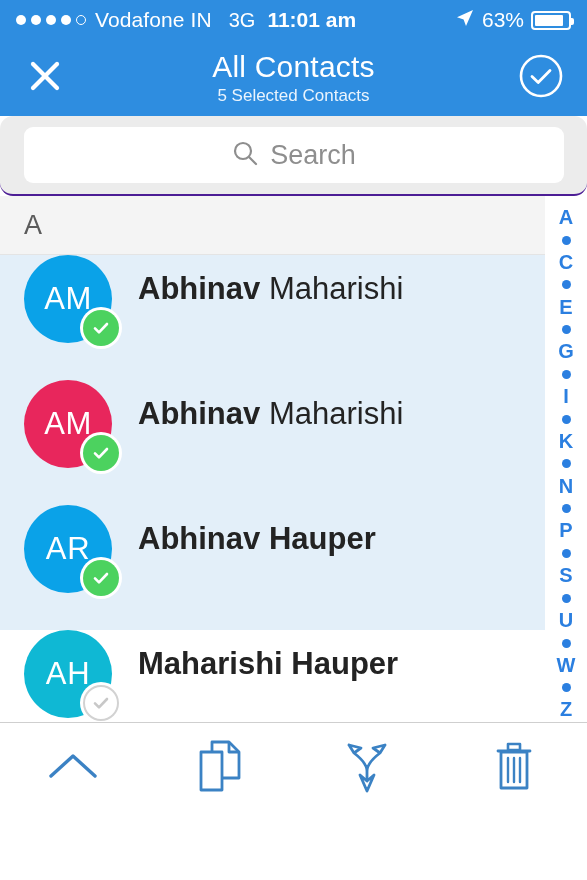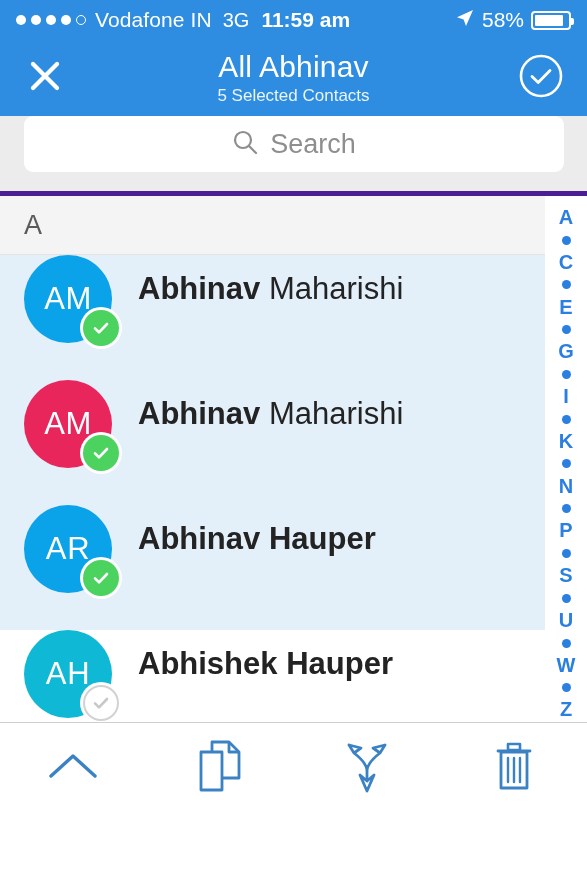--- a/index.html
+++ b/index.html
@@ -30,21 +30,21 @@
   .dot {
     width:10px; height:10px; border-radius:50%;
     background:#ffffff;
   }
   .dot.hollow {
     background:transparent;
     border:1.6px solid #ffffff;
     width:10px; height:10px;
   }
   .sb-carrier { font-size:21px; letter-spacing:0.1px; }
-  .sb-net { font-size:20px; margin-left:2px; }
+  .sb-net { font-size:20px; margin-left:8px; }
   .sb-time { font-size:21px; font-weight:bold; margin-left:3px; }
   .sb-right { display:flex; align-items:center; gap:7px; }
   .sb-pct { font-size:21px; }
   .loc-arrow { display:block; }
   .batt {
     width:40px; height:19px;
     border:2px solid #ffffff; border-radius:4px;
     position:relative; display:flex; align-items:center;
     padding:2px;
   }
@@ -86,22 +86,23 @@
     width:48px; height:48px;
     display:flex; align-items:center; justify-content:center;
     cursor:pointer;
   }
 
   
   .search-area {
     position:relative;
     height:80px; width:100%;
     background:#ececec;
-    display:flex; justify-content:center;
-    border-bottom:5px solid #4c1d95;
+    display:flex; align-items:center; justify-content:center;
+    border-bottom:2px solid #4c1d95;
+    border-radius:13px;
   }
   .ghost-count {
     position:absolute; top:6px; left:0; right:0;
     text-align:center;
     font-size:30px; color:#e3e3e3;
     letter-spacing:0.2px;
     user-select:none;
   }
   .search-box {
     position:relative;
@@ -223,46 +224,46 @@
     <div class="sb-left">
       <div class="sig-dots">
         <span class="dot"></span>
           <span class="dot"></span>
           <span class="dot"></span>
           <span class="dot"></span>
           <span class="dot hollow"></span>
       </div>
       <span class="sb-carrier">Vodafone IN</span>
       <span class="sb-net">3G</span>
-      <span class="sb-time">11:59 am</span>
+      <span class="sb-time">11:01 am</span>
     </div>
     <div class="sb-right">
       <span class="loc-arrow">
         <svg width="20" height="20" viewBox="0 0 20 20">
             <path d="M18 2 L2 9.2 L8.6 11.4 L11 18 Z" fill="#ffffff"></path>
           </svg>
       </span>
-      <span class="sb-pct">58%</span>
+      <span class="sb-pct">63%</span>
       <span class="batt">
         <span class="batt-fill" id="batt-fill" style="width:87%"></span>
       </span>
     </div>
   </div>
 
   <div class="navbar">
     <div class="nav-close">
       <span>
         <svg width="34" height="34" viewBox="0 0 34 34">
           <line x1="5" y1="5" x2="29" y2="29" stroke="#ffffff" stroke-width="4.2" stroke-linecap="round"></line>
           <line x1="29" y1="5" x2="5" y2="29" stroke="#ffffff" stroke-width="4.2" stroke-linecap="round"></line>
         </svg>
       </span>
     </div>
     <div class="nav-titles">
-      <div class="nav-title">All Abhinav</div>
+      <div class="nav-title">All Contacts</div>
       <div class="nav-sub">5 Selected Contacts</div>
     </div>
     <div class="nav-done">
       <span>
         <svg width="46" height="46" viewBox="0 0 46 46">
           <circle cx="23" cy="23" r="20" fill="none" stroke="#ffffff" stroke-width="2.6"></circle>
           <path d="M14 23.5 L20.2 29.5 L32 17.5" fill="none" stroke="#ffffff" stroke-width="2.8" stroke-linecap="round" stroke-linejoin="round"></path>
         </svg>
       </span>
     </div>
@@ -330,21 +331,21 @@
         <div class="avatar-wrap">
           <div class="avatar" style="background: rgb(15, 184, 212);">AH</div>
           <div class="badge">
             <div class="badge-inner off">
               <svg width="24" height="24" viewBox="0 0 24 24">
                 <path d="M6 12.4 L10 16.4 L18 8" fill="none" stroke="#c8c8c8" stroke-width="2.6" stroke-linecap="round" stroke-linejoin="round"></path>
               </svg>
             </div>
           </div>
         </div>
-        <div class="name"><span class="bold">Abhishek Hauper</span></div>
+        <div class="name"><span class="bold">Maharishi Hauper</span></div>
         <div class="sep"></div>
       </div>
       <div class="row">
         <div class="avatar-wrap">
           <div class="avatar" style="background: rgb(8, 148, 130);"></div>
         </div>
         <div class="name"></div>
       </div>
     </div>
 

